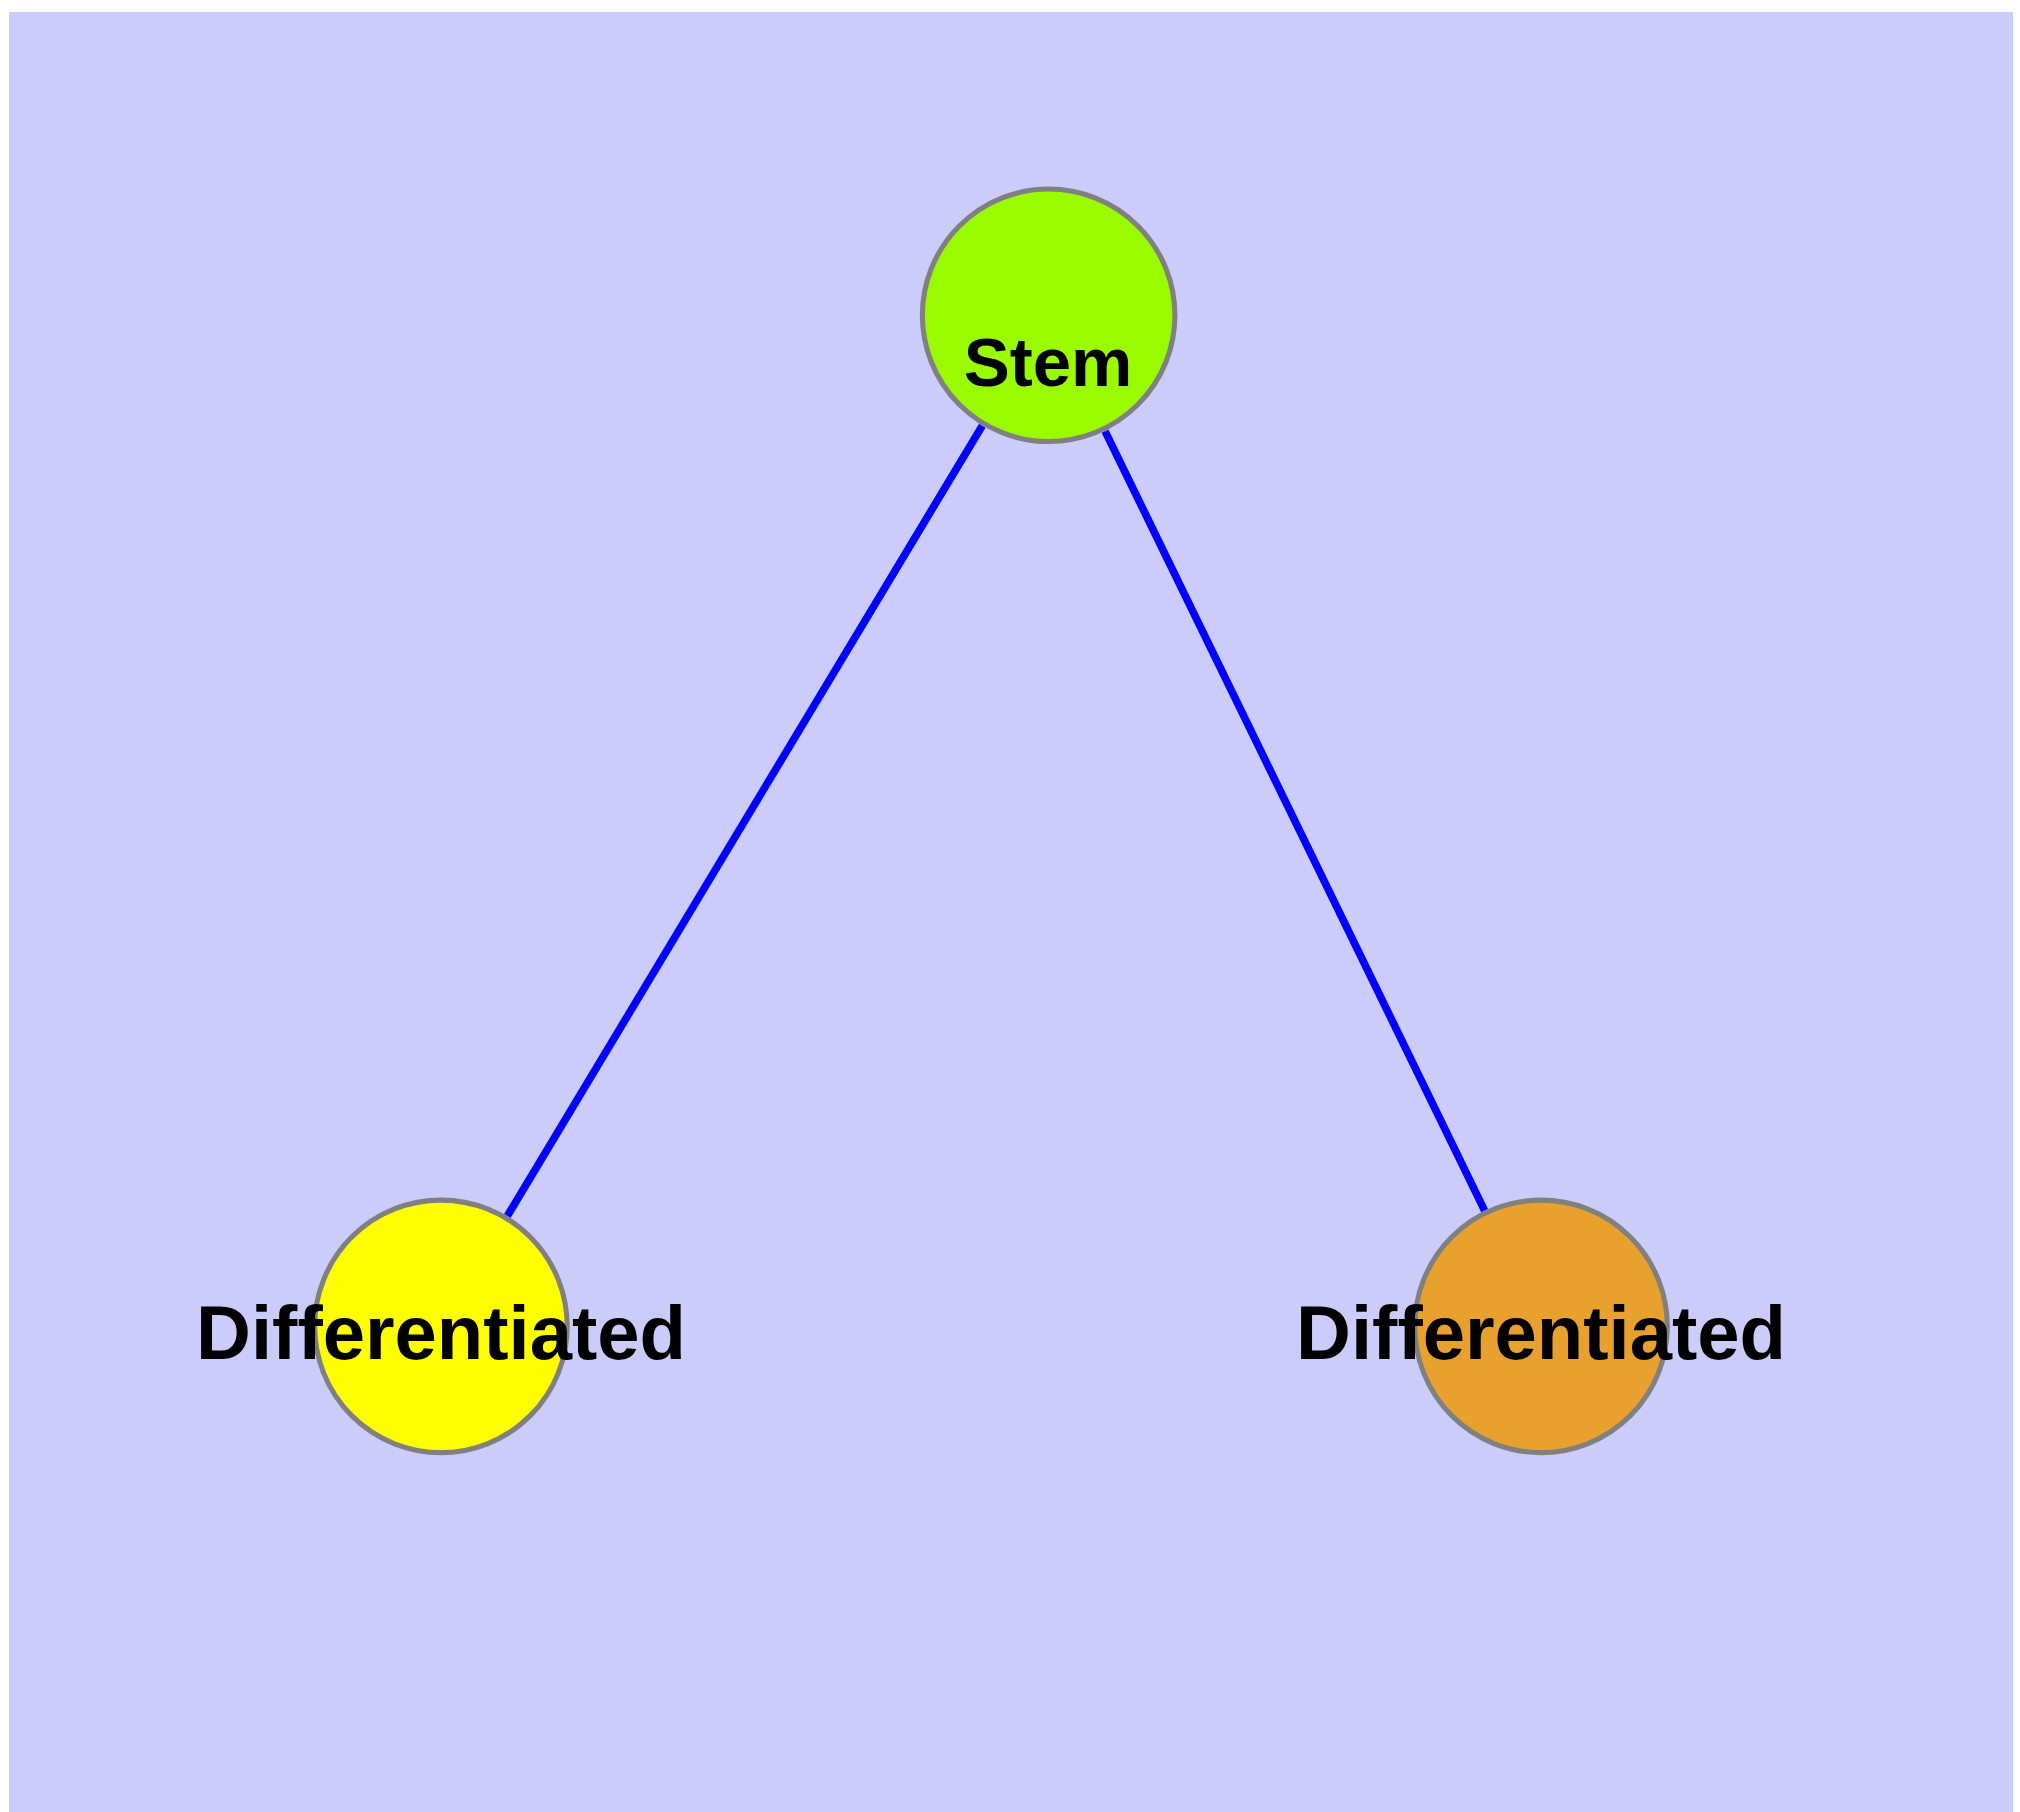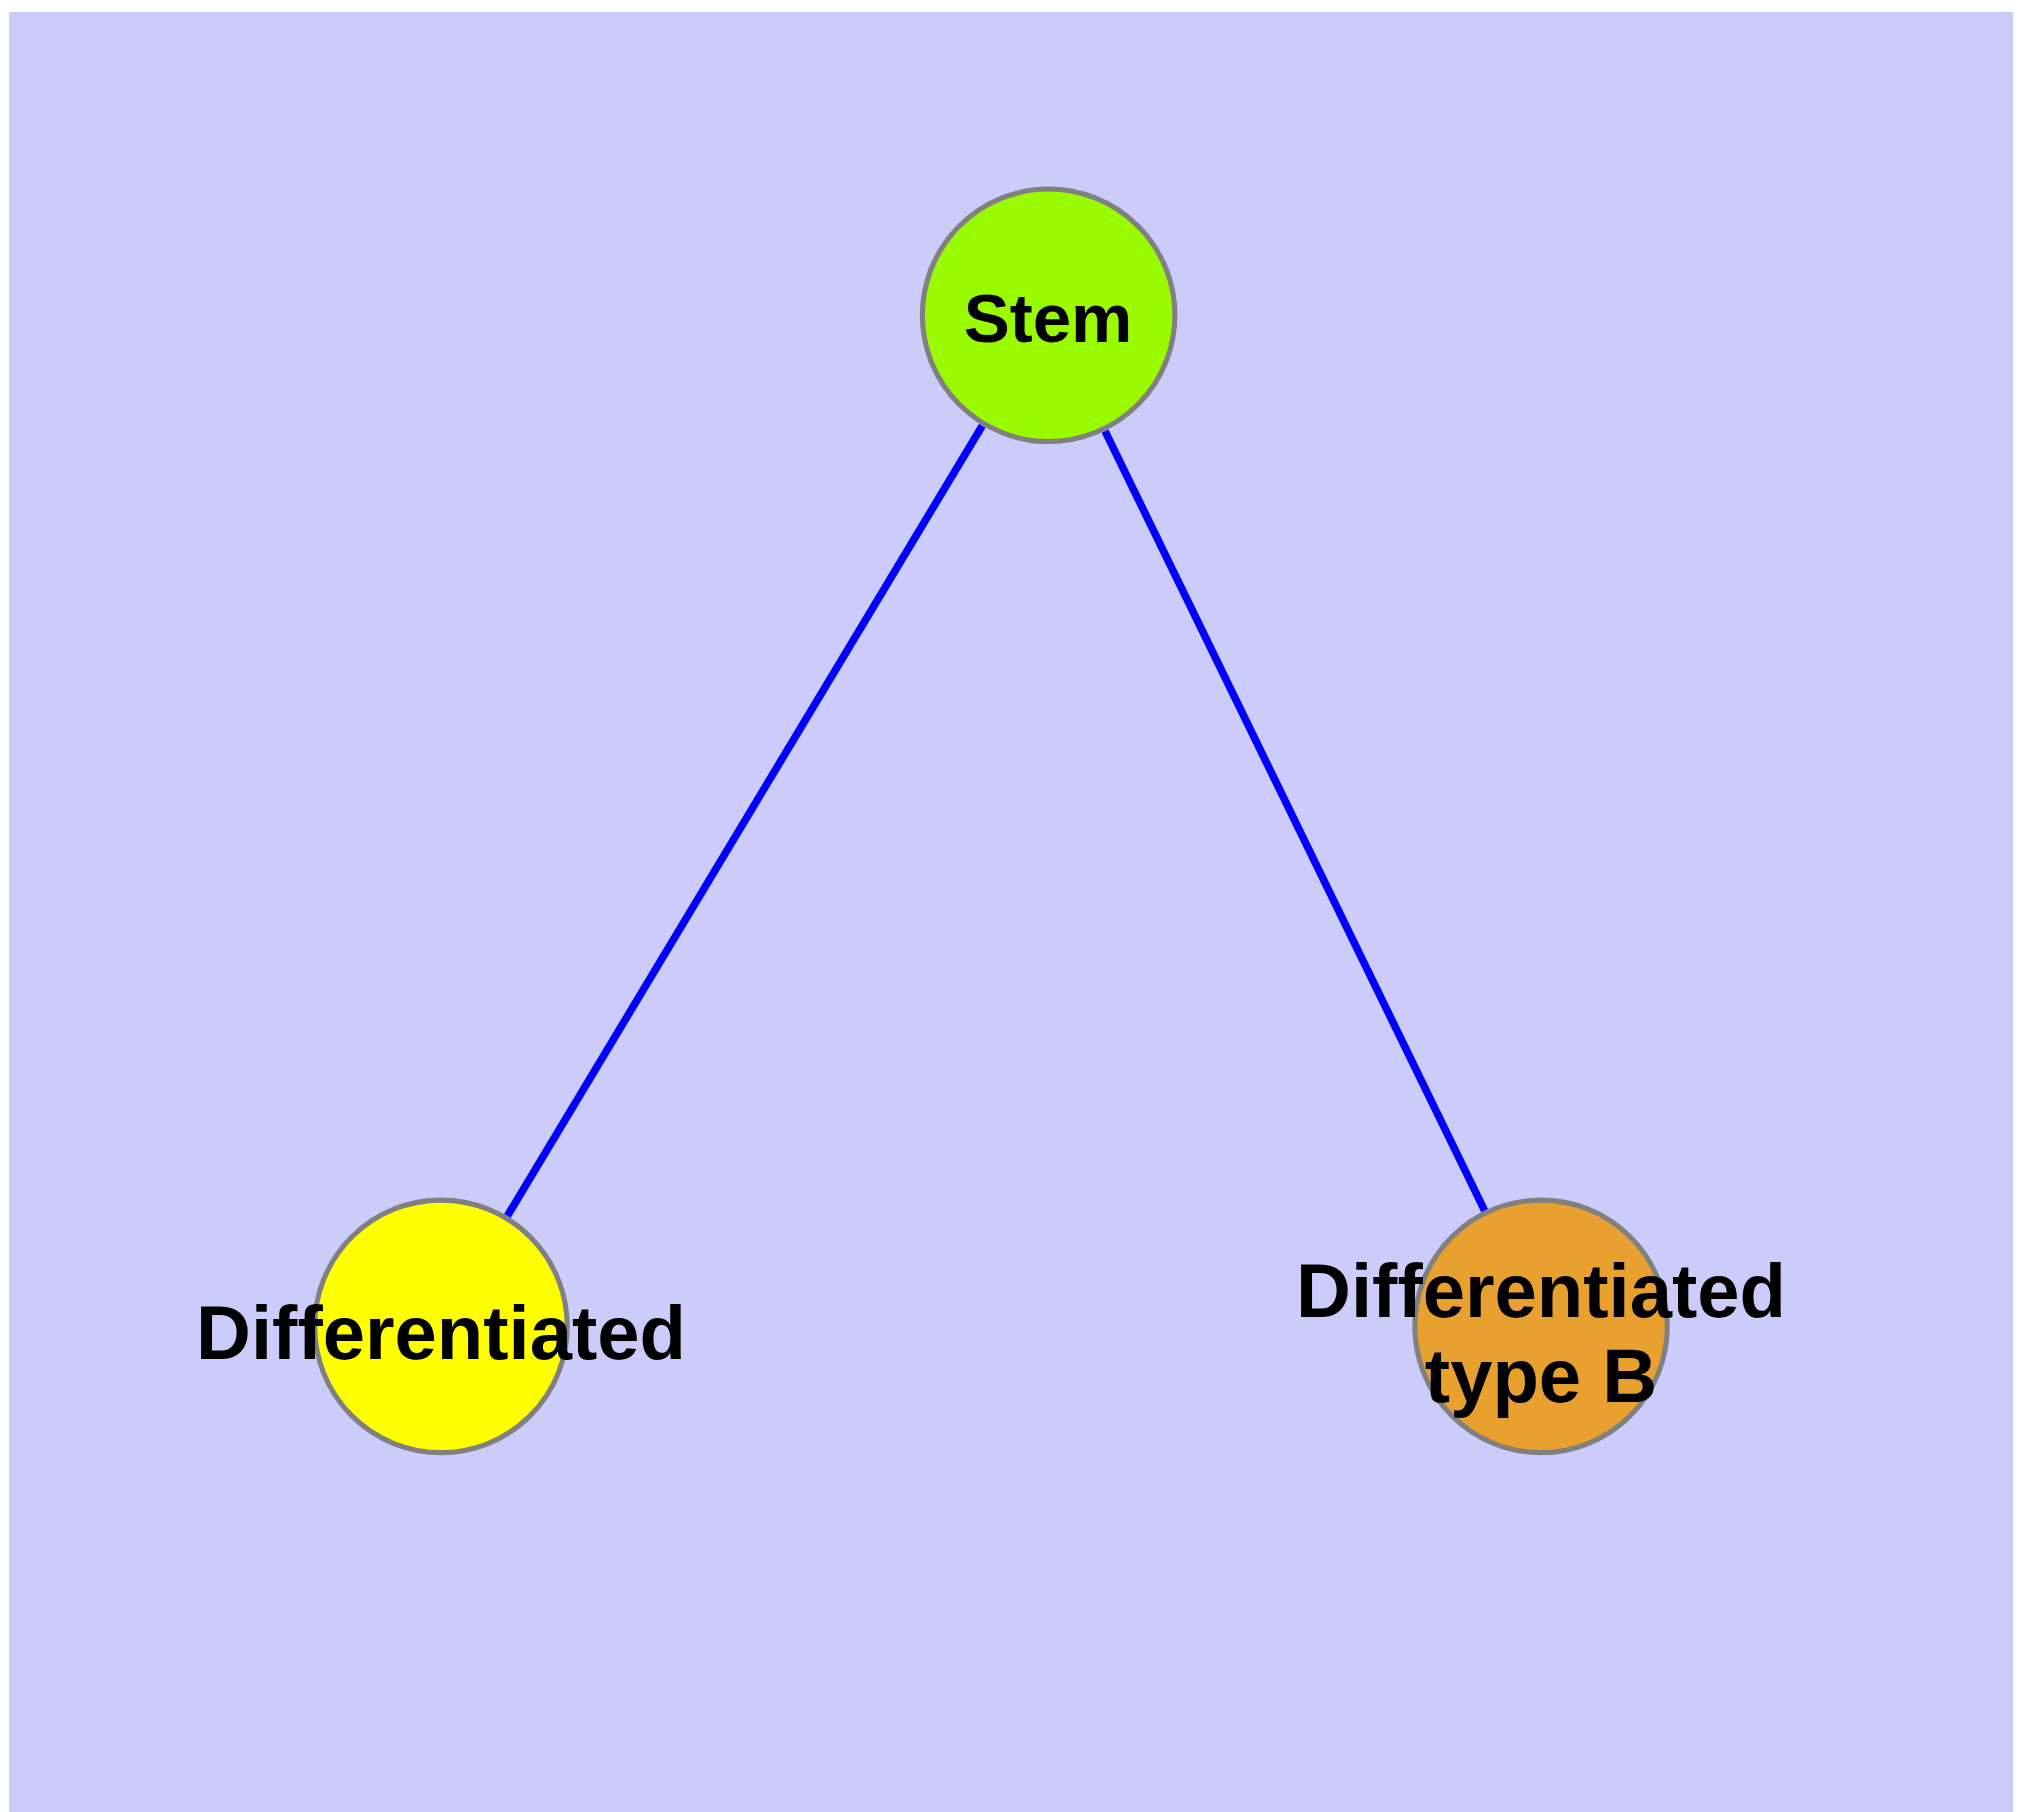--- a/index.html
+++ b/index.html
@@ -36,21 +36,21 @@
     position: absolute;
     color: #000000;
     font-family: "Liberation Sans", sans-serif;
     font-weight: bold;
     text-align: center;
     white-space: pre;
     line-height: 1.12;
     pointer-events: none;
     transform: translate(-50%, -50%);
   }
-  .label-stem   { font-size: 69px; }
+  .label-stem   { font-size: 69px; margin-top: 44px; }
   .label-typea  { font-size: 76px; }
   .label-typeb  { font-size: 76px; }
 </style>
 </head>
 <body>
 
 <div id="canvas">
 
   <div id="plot-area"></div>
 
@@ -65,16 +65,16 @@
       <circle cx="1237" cy="372" r="149" fill="#9afa00" stroke="#808080" stroke-width="6"></circle>
       <circle cx="520" cy="1565" r="149" fill="#ffff00" stroke="#808080" stroke-width="6"></circle>
       <circle cx="1818" cy="1565" r="149" fill="#e8a02e" stroke="#808080" stroke-width="6"></circle>
     </g>
   </svg>
 
   <div class="node-label label-stem" style="left:1048px; top:319px;">Stem</div>
 
   <div class="node-label label-typea" style="left:441px; top:1333px;"><span>Differentiated</span><br></div>
 
-  <div class="node-label label-typeb" style="left:1541px; top:1333px;"><span>Differentiated</span><br><span>type B</span></div>
+  <div class="node-label label-typeb" style="left:1541px; top:1333px;"><span>Differentiated</span><br></div>
 
 </div>
 
 
 </body></html>

